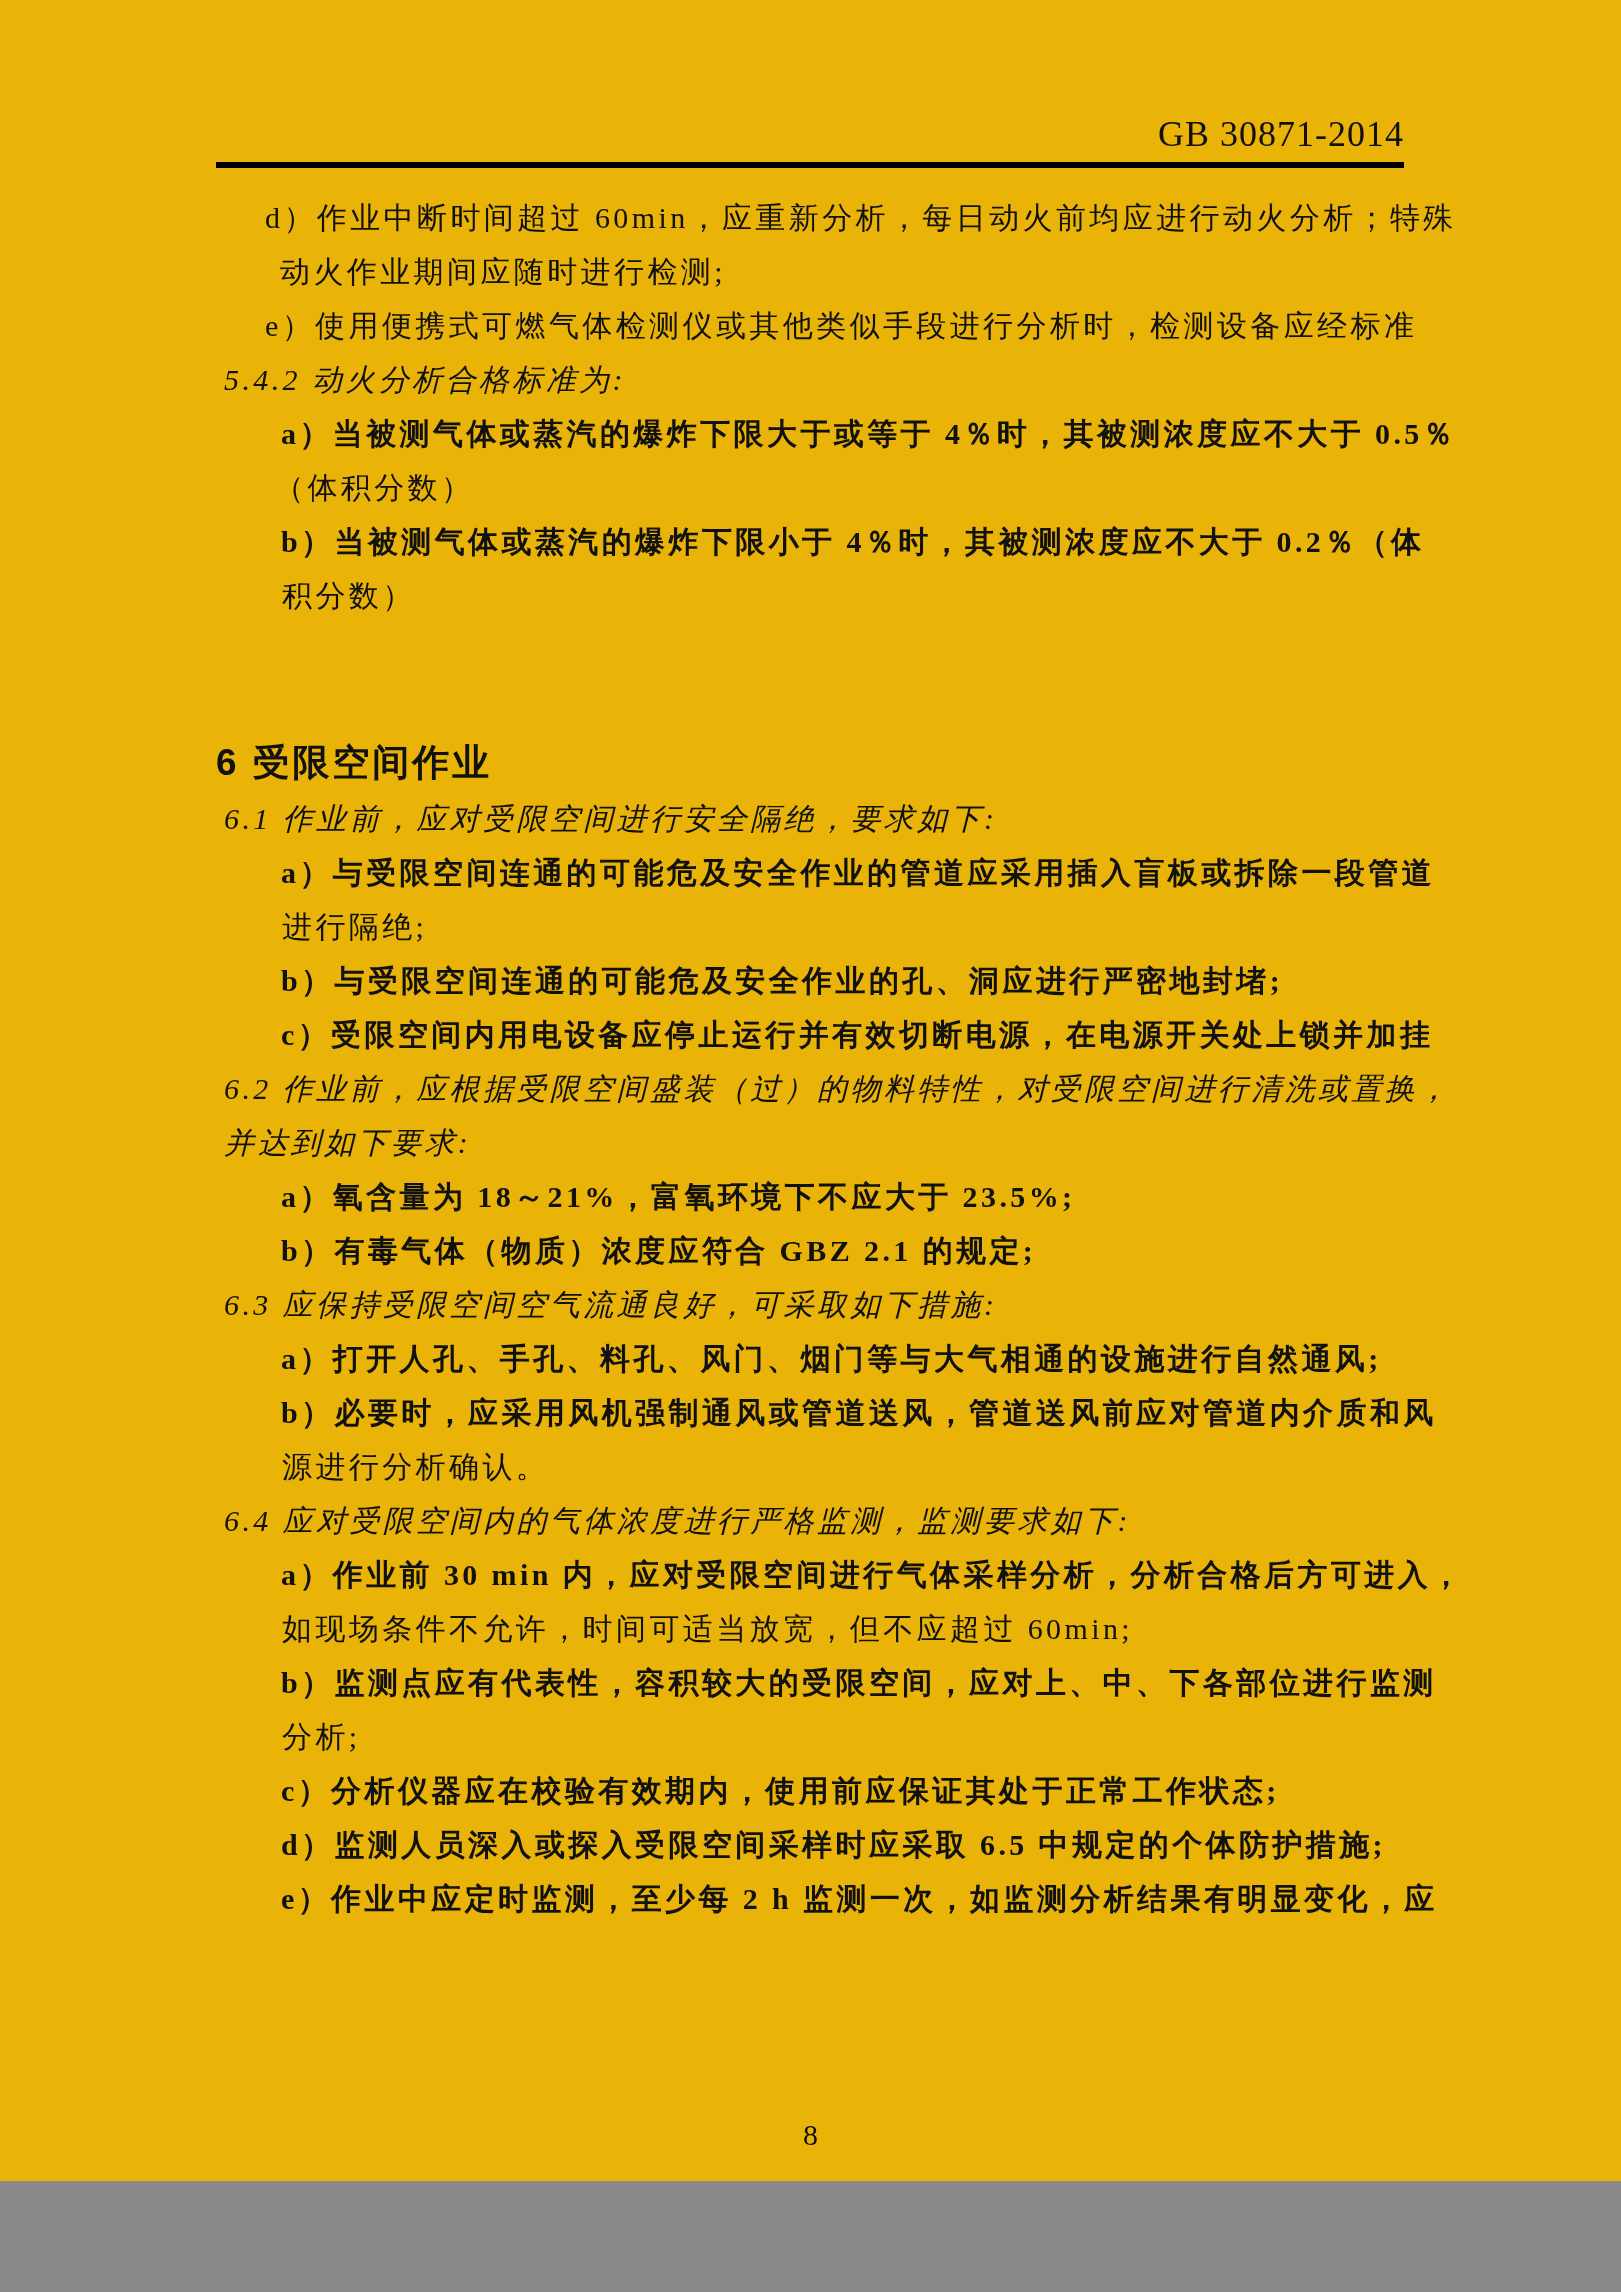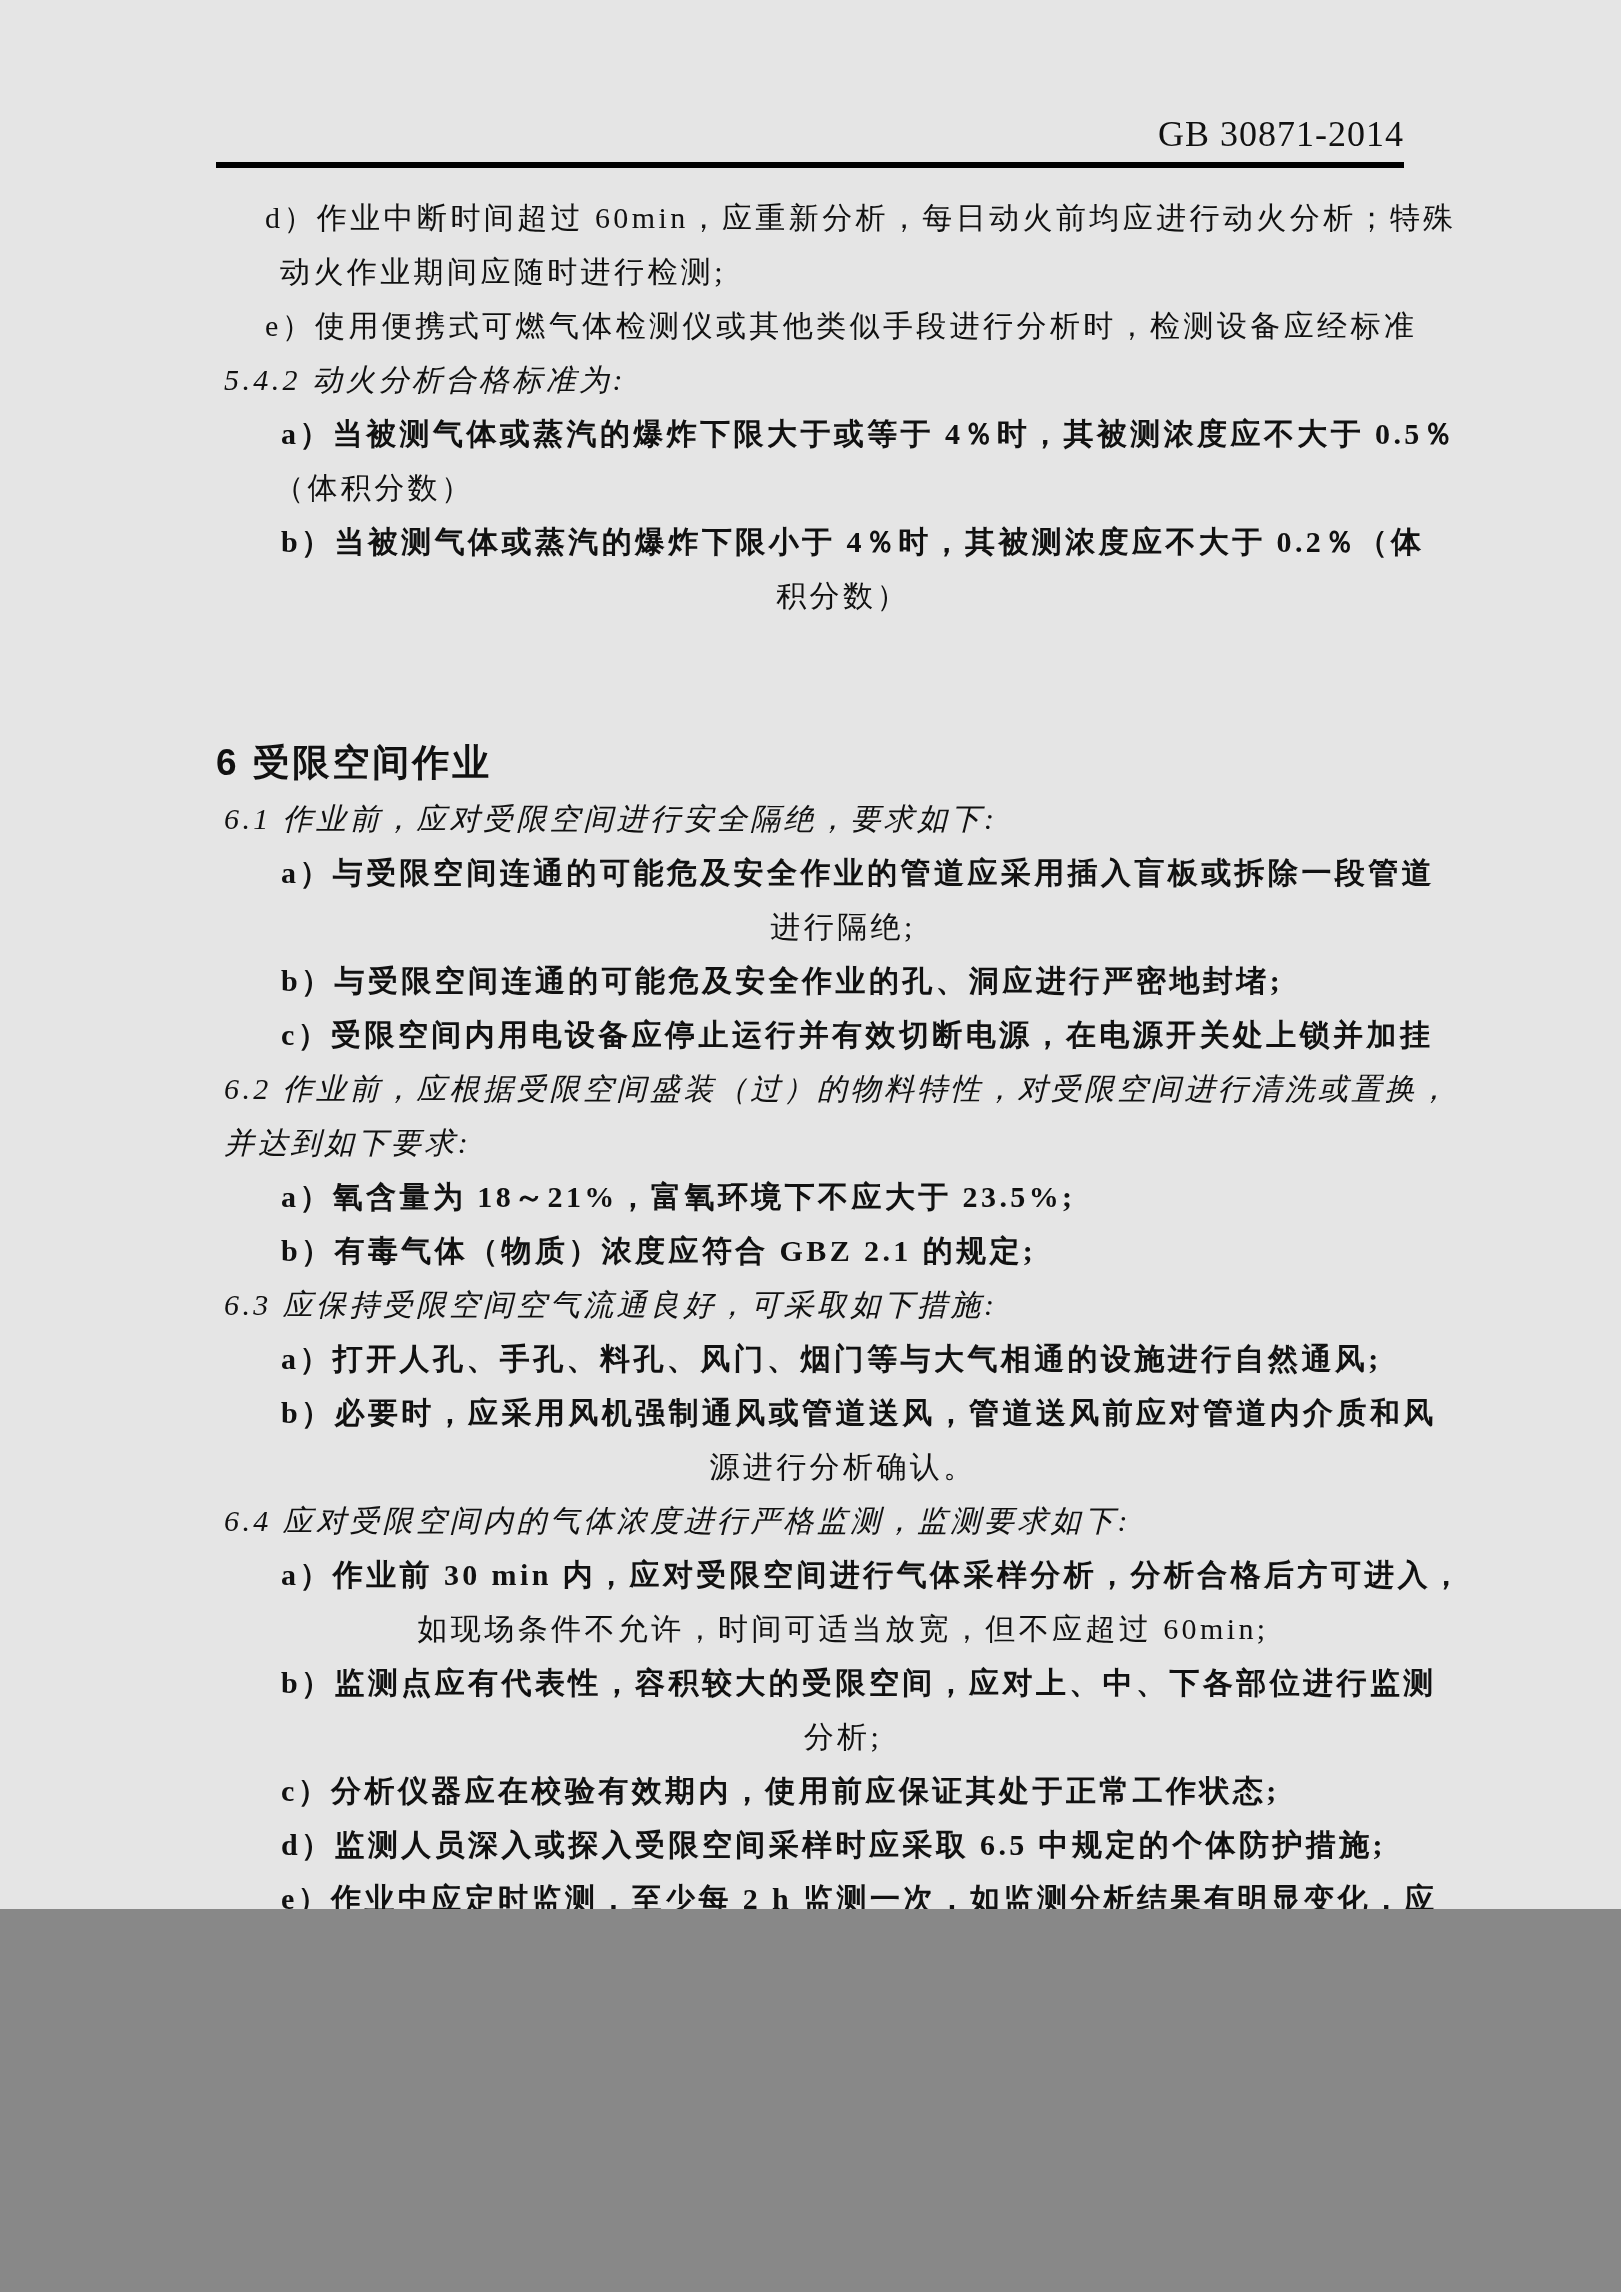--- a/index.html
+++ b/index.html
@@ -3,22 +3,22 @@
 <meta charset="utf-8">
 <style>
   html, body {
     margin: 0;
     padding: 0;
     background: #888;
   }
   .page {
     position: relative;
     width: 1621px;
-    height: 1909px;
-    background: #e5e5e5;
+    height: 2181px;
+    background: #eab308;
     color: #111111;
     font-family: "Liberation Serif", "DejaVu Serif", serif;
     overflow: hidden;
     margin: 0 auto;
   }
   .page-header {
     position: absolute;
     left: 216px;
     right: 217px;
     top: 0;
@@ -43,21 +43,21 @@
     top: 191px;
     font-size: 30px;
     line-height: 54px;
     letter-spacing: 3.4px;
   }
   .line { white-space: nowrap; }
   .sec   { margin-left: 8px; font-style: italic; }
   .item  { margin-left: 49px; }
   .item2 { margin-left: 65px; font-weight: bold; }
   .cont  { margin-left: 64px; }
-  .cont2 { margin-left: 66px; text-align: center; }
+  .cont2 { margin-left: 66px; }
   .cont3 { margin-left: 58px; }
   .heading {
     margin-top: 110px;
     font-size: 37px;
     line-height: 59px;
     font-weight: bold;
     letter-spacing: 2.9px;
     font-family: "Liberation Sans", "DejaVu Sans", sans-serif;
   }
   .page-footer {

